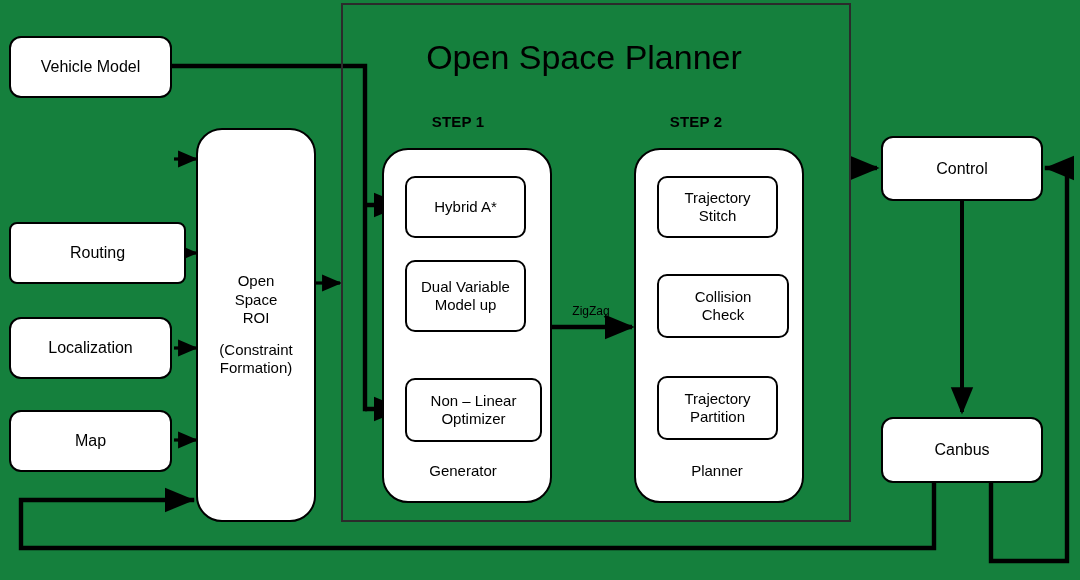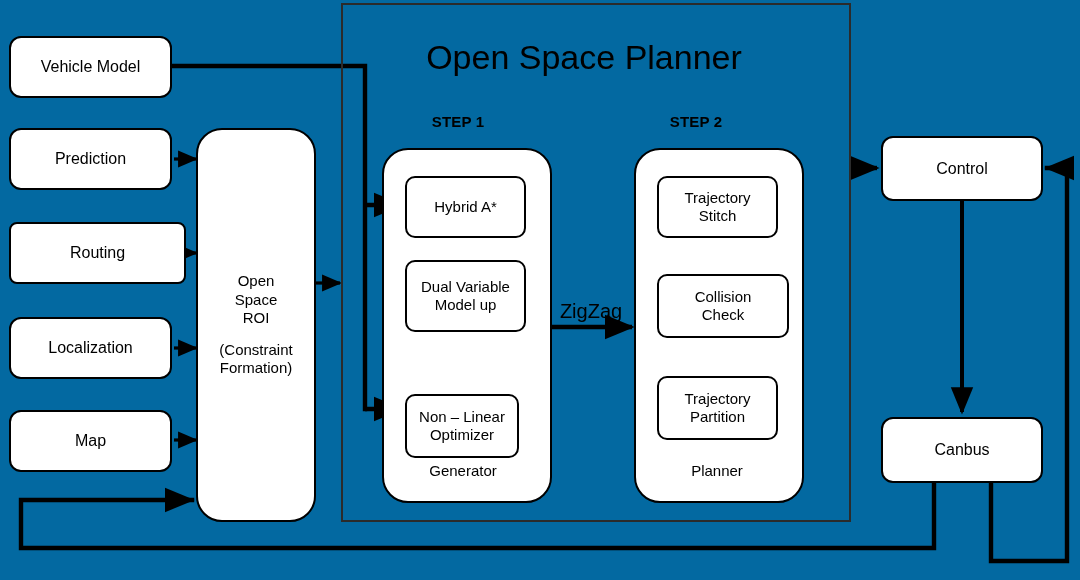--- a/index.html
+++ b/index.html
@@ -4,21 +4,21 @@
 <style>
   html, body {
     margin: 0;
     padding: 0;
     background: #ffffff;
   }
   #canvas {
     position: relative;
     width: 1080px;
     height: 580px;
-    background: #0369a1;
+    background: #15803d;
     font-family: "Liberation Sans", sans-serif;
     overflow: hidden;
   }
   #wires {
     position: absolute;
     left: 0;
     top: 0;
     width: 1080px;
     height: 580px;
     pointer-events: none;
@@ -72,21 +72,21 @@
   }
   .step-label {
     font-size: 15px;
     font-weight: 600;
     letter-spacing: 0.2px;
   }
   .group-caption {
     font-size: 15px;
   }
   .edge-label {
-    font-size: 20px;
+    font-size: 12px;
   }
   .ctr {
     transform: translate(-50%, -50%);
   }
 </style>
 </head>
 <body>
 
 <div id="canvas">
 
@@ -128,23 +128,20 @@
 
     <path d="M934,483 L934,548 L21,548 L21,500 L192,500" fill="none" stroke="#000" stroke-width="4.4" stroke-linecap="square" stroke-linejoin="miter" marker-end="url(#ahs)"></path>
 
     <path d="M991,483 L991,561 L1067,561 L1067,168 L1047,168" fill="none" stroke="#000" stroke-width="4.4" stroke-linecap="square" stroke-linejoin="miter" marker-end="url(#ahs)"></path>
   </svg>
 
   <div class="node io-box" style="left:9px; top:36px; width:163px; height:62px;">
     <span>Vehicle Model</span>
   </div>
 
-  <div class="node io-box" style="left:9px; top:128px; width:163px; height:62px;">
-    <span>Prediction</span>
-  </div>
 
   <div class="node io-box" style="left:9px; top:222px; width:177px; height:62px;border-radius:8px;">
     <span>Routing</span>
   </div>
 
   <div class="node io-box" style="left:9px; top:317px; width:163px; height:62px;">
     <span>Localization</span>
   </div>
 
   <div class="node io-box" style="left:9px; top:410px; width:163px; height:62px;">
@@ -171,21 +168,21 @@
 
   <div class="node inner-box" style="left:405px; top:176px; width:121px; height:62px;">
     <span>Hybrid A*</span>
   </div>
 
   <div class="node inner-box" style="left:405px; top:260px; width:121px; height:72px; flex-direction:column;">
     <span>Dual Variable</span>
     <span>Model up</span>
   </div>
 
-  <div class="node inner-box" style="left:405px; top:378px; width:114px; height:64px; flex-direction:column;margin-top:16px;">
+  <div class="node inner-box" style="left:405px; top:378px; width:137px; height:64px; flex-direction:column;">
     <span>Non – Linear</span>
     <span>Optimizer</span>
   </div>
 
   <div class="label group-caption ctr" style="left:463px; top:470px;">Generator</div>
 
   <div class="node group-box" style="left:634px; top:148px; width:170px; height:355px;"></div>
 
   <div class="node inner-box" style="left:657px; top:176px; width:121px; height:62px; flex-direction:column;">
     <span>Trajectory</span>

